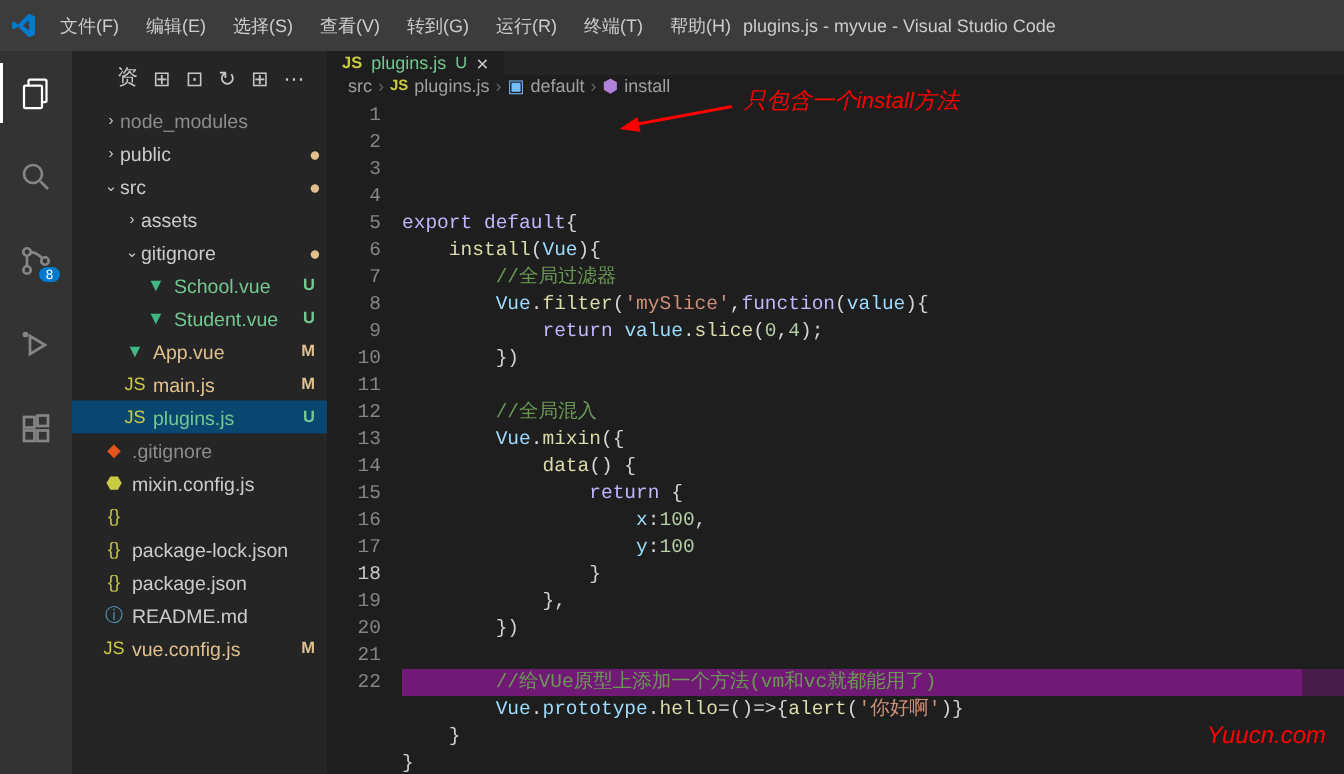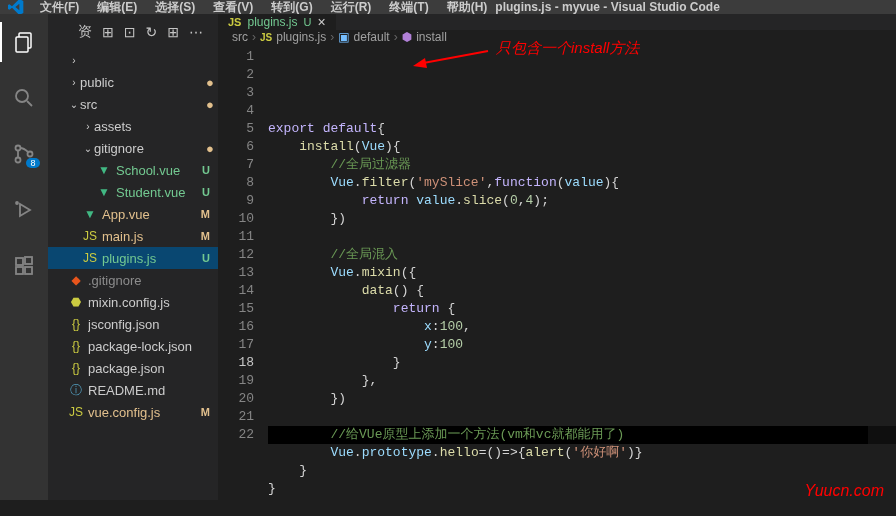--- a/index.html
+++ b/index.html
@@ -1,17 +1,17 @@
 <!DOCTYPE html>
 <html><head>
 <meta charset="utf-8">
 <style>
 * { margin: 0; padding: 0; box-sizing: border-box; }
 body { font-family: "Segoe UI", "Microsoft YaHei", sans-serif; font-size: 12px; background: #1e1e1e; color: #cccccc; width: 896px; height: 516px; overflow: hidden; position: relative; }
-.titlebar { height: 14px; background: #3c3c3c; display: flex; align-items: center; padding: 0 8px; font-weight: bold; }
+.titlebar { height: 34px; background: #3c3c3c; display: flex; align-items: center; padding: 0 8px; }
 .vscode-icon { width: 16px; height: 16px; margin-right: 8px; }
 .menu { display: flex; gap: 2px; }
 .menu-item { padding: 4px 8px; cursor: pointer; color: #cccccc; }
 .title { flex: 1; color: #cccccc; font-size: 12px; }
 .main { display: flex; height: calc(100% - 30px); }
 .activity-bar { width: 48px; background: #333333; display: flex; flex-direction: column; align-items: center; padding-top: 8px; gap: 16px; }
 .activity-item { width: 48px; height: 40px; display: flex; align-items: center; justify-content: center; color: #858585; cursor: pointer; position: relative; }
 .activity-item.active { color: #ffffff; border-left: 2px solid #ffffff; }
 .badge { position: absolute; bottom: 6px; right: 8px; background: #007acc; color: #fff; border-radius: 8px; font-size: 9px; padding: 0 4px; min-width: 14px; text-align: center; }
 .sidebar { width: 170px; background: #252526; display: flex; flex-direction: column; }
@@ -45,21 +45,21 @@
 .tab .close { color: #cccccc; cursor: pointer; font-size: 14px; }
 .tab-u { color: #73c991; font-size: 11px; }
 .breadcrumb { height: 22px; display: flex; align-items: center; padding: 0 14px; font-size: 12px; color: #a0a0a0; gap: 4px; }
 .bc-sep { color: #666; }
 .code-area { flex: 1; display: flex; position: relative; font-family: Consolas, "Courier New", monospace; font-size: 13px; line-height: 18px; }
 .gutter { width: 50px; text-align: right; color: #858585; padding-right: 14px; padding-top: 4px; }
 .gutter .ln { height: 18px; }
 .gutter .ln.active { color: #c6c6c6; }
 .code { flex: 1; padding-top: 4px; white-space: pre; position: relative; }
 .code-line { height: 18px; }
-.code-line.active { background: #000000; }
+.code-line.active { background: #701a75; }
 .k-key { color: #c4b5fd; }
 .k-fn { color: #dcdcaa; }
 .k-var { color: #9cdcfe; }
 .k-str { color: #ce9178; }
 .k-num { color: #b5cea8; }
 .k-cmt { color: #6a9955; }
 .k-punc { color: #d4d4d4; }
 .annotation { position: absolute; color: #ff0000; font-size: 15px; font-family: "Microsoft YaHei", sans-serif; font-style: italic; }
 .arrow { position: absolute; }
 .watermark { position: absolute; bottom: 16px; right: 12px; color: #ff0000; font-size: 16px; font-style: italic; font-family: sans-serif; }
@@ -129,20 +129,21 @@
       <span class="hicon">资</span>
       <span class="hicon">⊞</span>
       <span class="hicon">⊡</span>
       <span class="hicon">↻</span>
       <span class="hicon">⊞</span>
       <span class="hicon">⋯</span>
     </div>
     <div class="explorer-tree" id="explorer-tree">
         <div class="tree-item indent-1">
           <span class="chev">›</span>
+          <span class="fname dimmed">node_modules</span>
         </div>
         <div class="tree-item indent-1">
           <span class="chev">›</span>
           <span class="fname">public</span>
           <span class="status-dot">●</span>
         </div>
         <div class="tree-item indent-1">
           <span class="chev">⌄</span>
           <span class="fname">src</span>
           <span class="status-dot">●</span>
@@ -184,21 +185,20 @@
         <div class="tree-item indent-1">
           <span class="ficon ic-git">◆</span>
           <span class="fname dimmed">.gitignore</span>
         </div>
         <div class="tree-item indent-1">
           <span class="ficon ic-babel">⬣</span>
           <span class="fname ">mixin.config.js</span>
         </div>
         <div class="tree-item indent-1">
           <span class="ficon ic-json">{}</span>
-          <span class="fname ">jsconfig.json</span>
         </div>
         <div class="tree-item indent-1">
           <span class="ficon ic-json">{}</span>
           <span class="fname ">package-lock.json</span>
         </div>
         <div class="tree-item indent-1">
           <span class="ficon ic-json">{}</span>
           <span class="fname ">package.json</span>
         </div>
         <div class="tree-item indent-1">

